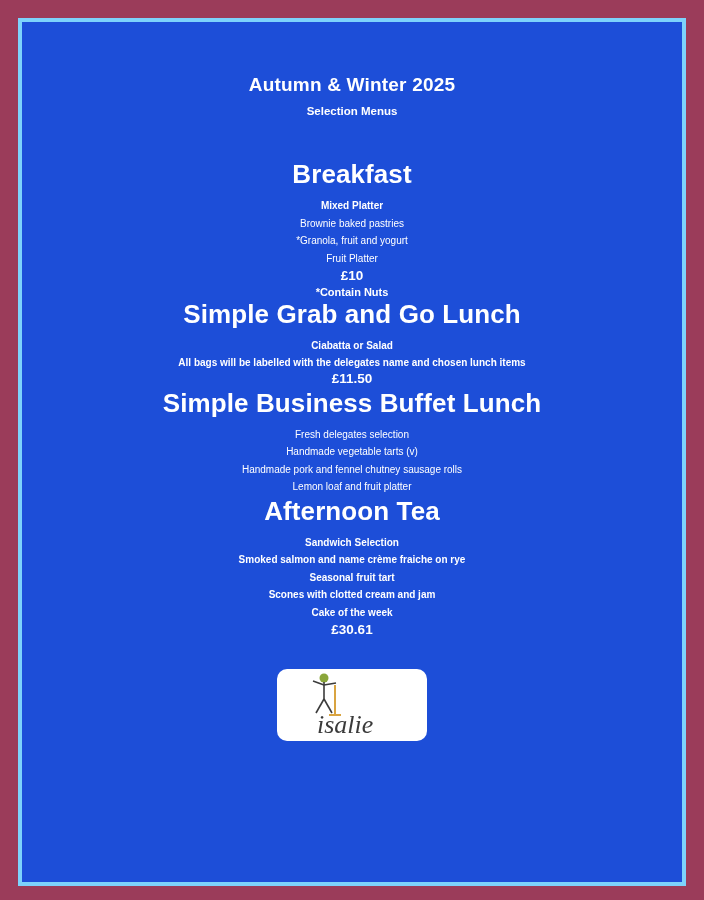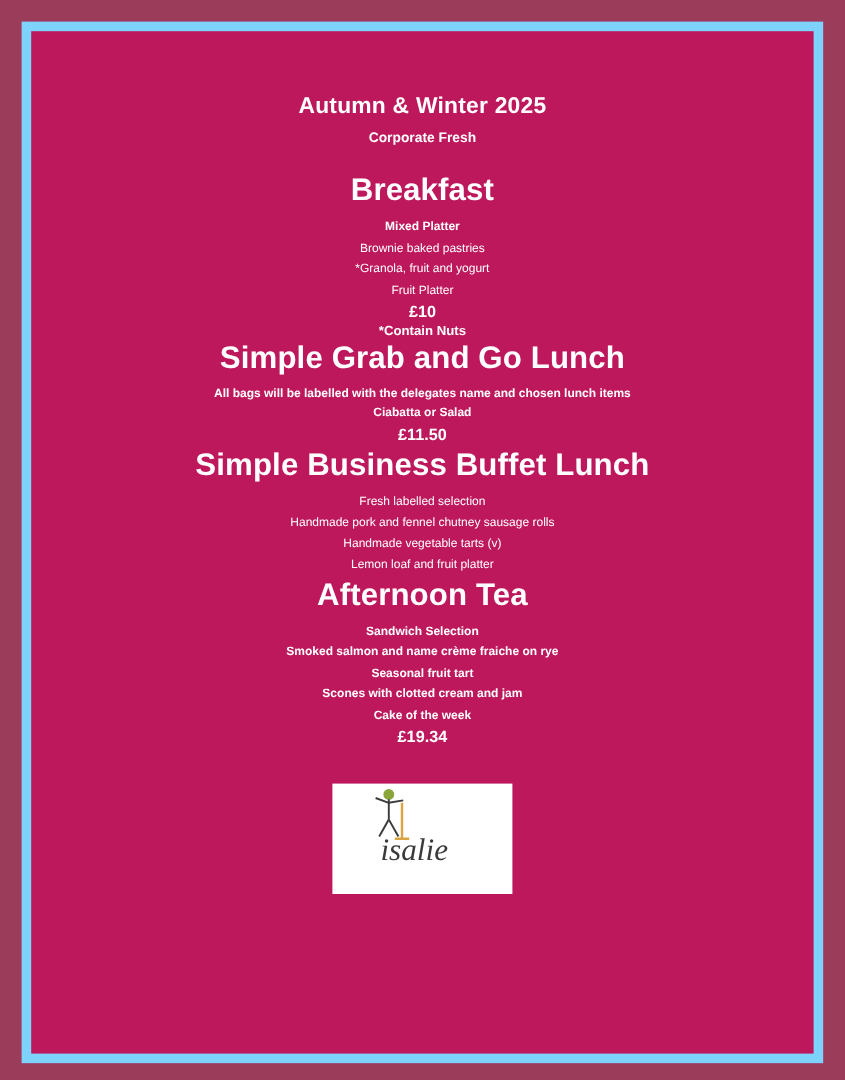--- a/index.html
+++ b/index.html
@@ -20,43 +20,43 @@
     height: 900px;
     background: #9b3c5a;
     box-sizing: border-box;
     padding: 18px 18px 14px 18px;
   }
   .frame {
     position: relative;
     width: 100%;
     height: 100%;
     box-sizing: border-box;
-    border: 8px solid #7dd3fc;
-    background: #be185d;
+    border: 4px solid #7dd3fc;
+    background: #1d4ed8;
     padding: 22px 40px 12px 40px;
     overflow: hidden;
   }
   .doc-title {
     text-align: center;
     font-size: 19px;
     font-weight: bold;
     letter-spacing: 0.2px;
     margin-top: 30px;
   }
   .doc-subtitle {
     text-align: center;
     font-size: 11.5px;
     font-weight: bold;
     margin-top: 9px;
   }
   .section {
     text-align: center;
   }
   .section.first {
-    margin-top: 22px;
+    margin-top: 42px;
   }
   .section-heading {
     font-size: 26px;
     font-weight: bold;
     letter-spacing: 0.1px;
     margin-bottom: 7px;
   }
   .line {
     font-size: 10px;
     line-height: 17.5px;
@@ -80,72 +80,73 @@
     font-weight: bold;
     line-height: 18px;
   }
   .logo-wrap {
     margin-top: 30px;
     display: flex;
     justify-content: center;
   }
   .logo-box {
     width: 150px;
-    height: 92px;
+    height: 72px;
     background: #ffffff;
     position: relative;
+    border-radius: 10px;
   }
   .logo-svg {
     position: absolute;
     left: 0;
     top: 0;
   }
 </style>
 </head>
 <body>
 
 <div class="page">
   <div class="frame">
 
     <div class="doc-title">Autumn &amp; Winter 2025</div>
-    <div class="doc-subtitle">Corporate Fresh</div>
+    <div class="doc-subtitle">Selection Menus</div>
 
     <div class="section first">
       <div class="section-heading">Breakfast</div>
       <div class="line bold">Mixed Platter</div>
       <div class="line">Brownie baked pastries</div>
       <div class="line">*Granola, fruit and yogurt</div>
       <div class="line">Fruit Platter</div>
       <div class="price">£10</div>
       <div class="line note">*Contain Nuts</div>
     </div>
 
     <div class="section">
       <div class="section-heading">Simple Grab and Go Lunch</div>
+      <div class="line bold">Ciabatta or Salad</div>
       <div class="line small">All bags will be labelled with the delegates name and chosen lunch items</div>
-      <div class="line bold">Ciabatta or Salad</div>
       <div class="price">£11.50</div>
     </div>
 
     <div class="section">
       <div class="section-heading">Simple Business Buffet Lunch</div>
-      <div class="line">Fresh labelled selection</div>
+      <div class="line">Fresh delegates selection</div>
+      <div class="line">Handmade vegetable tarts (v)</div>
       <div class="line">Handmade pork and fennel chutney sausage rolls</div>
-      <div class="line">Handmade vegetable tarts (v)</div>
       <div class="line">Lemon loaf and fruit platter</div>
     </div>
 
     <div class="section">
       <div class="section-heading">Afternoon Tea</div>
       <div class="line bold">Sandwich Selection</div>
       <div class="line bold">Smoked salmon and name crème fraiche on rye</div>
       <div class="line bold">Seasonal fruit tart</div>
       <div class="line bold">Scones with clotted cream and jam</div>
       <div class="line bold">Cake of the week</div>
-      <div class="price">£19.34</div>
+      <div class="price">£30.61</div>
     </div>
 
     <div class="logo-wrap">
       <div class="logo-box">
         <svg class="logo-svg" width="150" height="72" viewBox="0 0 150 72" xmlns="http://www.w3.org/2000/svg">
           <circle cx="47" cy="9" r="4.5" fill="#8aa63a"></circle>
           <path d="M47 13 L47 30" stroke="#3b3b3b" stroke-width="1.6" fill="none"></path>
           <path d="M47 16 L36 12" stroke="#3b3b3b" stroke-width="1.6" fill="none"></path>
           <path d="M47 16 L59 14" stroke="#3b3b3b" stroke-width="1.6" fill="none"></path>
           <path d="M47 30 L39 44" stroke="#3b3b3b" stroke-width="1.6" fill="none"></path>

